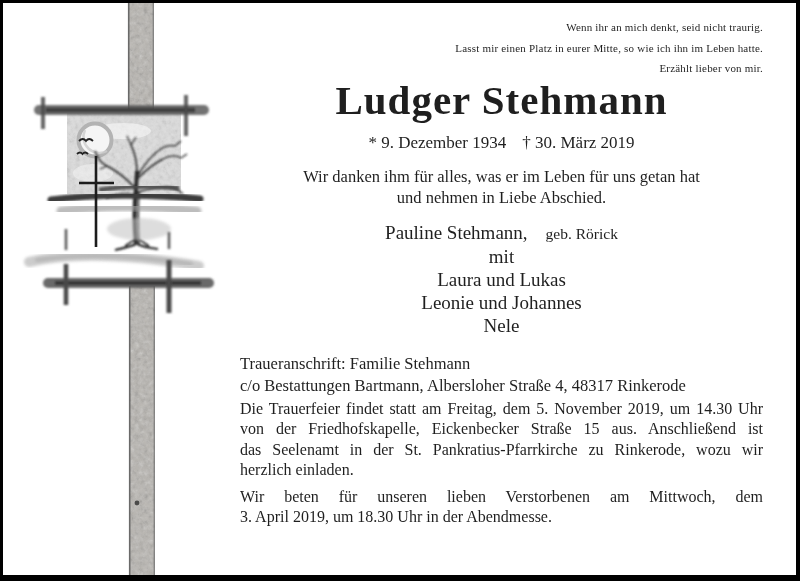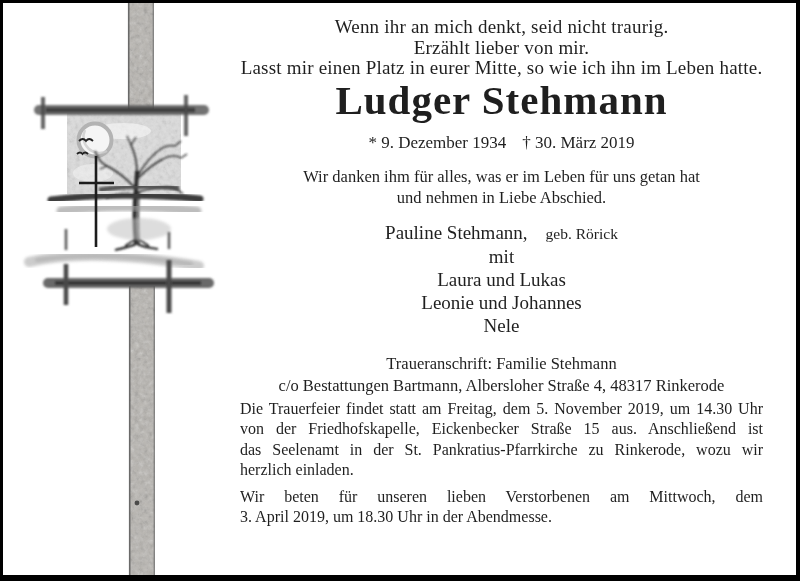--- a/index.html
+++ b/index.html
@@ -10,28 +10,28 @@
     background:#ffffff;
     border-style:solid;border-color:#000000;
     border-width:3px 4px 6px 3px;
     font-family:"Liberation Serif", serif;
     color:#1f1f1f;
     overflow:hidden;
   }
   .art{position:absolute;left:0;top:0;}
   .tblock{position:absolute;left:237px;width:523px;}
   .center{text-align:center;}
-  .quote{top:14px;font-size:19px;line-height:20.5px;letter-spacing:0.2px;}
+  .quote{top:14px;font-size:11px;line-height:20.5px;letter-spacing:0.2px;text-align:right;}
   .title{top:74px;font-size:41px;line-height:46px;font-weight:700;letter-spacing:1px;}
   .dates{top:130px;font-size:17px;}
   .dates .death{margin-left:16px;}
   .thanks{top:163px;font-size:16.5px;line-height:21px;}
   .mourners{top:218px;font-size:19px;line-height:23px;}
   .mourners .geb{font-size:15.5px;margin-left:18px;}
-  .address{top:350px;font-size:16.5px;line-height:21.5px;text-align:center;}
+  .address{top:350px;font-size:16.5px;line-height:21.5px;text-align:left;}
   .para{font-size:16px;line-height:20.4px;}
   .p-funeral{top:396px;}
   .p-prayer{top:484px;}
   .p-burial{top:530px;}
   .jline{text-align:justify;text-align-last:justify;}
   .lline{text-align:left;}
 </style>
 </head>
 <body>
 
@@ -139,22 +139,22 @@
       <path d="M52,280 H198" stroke="#333333" stroke-width="4" opacity="0.9"></path>
       <path d="M63,261 V302" stroke="#4a4a4a" stroke-width="4.5"></path>
       <path d="M166,257 V310" stroke="#4a4a4a" stroke-width="5"></path>
       <path d="M63,226 V247" stroke="#555555" stroke-width="2.5"></path>
       <path d="M166,229 V246" stroke="#555555" stroke-width="2.5"></path>
     </g>
   </svg>
 
   <div class="tblock center quote">
     <div>Wenn ihr an mich denkt, seid nicht traurig.</div>
+    <div>Lasst mir einen Platz in eurer Mitte, so wie ich ihn im Leben hatte.</div>
     <div>Erzählt lieber von mir.</div>
-    <div>Lasst mir einen Platz in eurer Mitte, so wie ich ihn im Leben hatte.</div>
   </div>
 
   <div class="tblock center title">Ludger Stehmann</div>
 
   <div class="tblock center dates">
     <span class="birth">* 9. Dezember 1934</span><span class="death">† 30. März 2019</span>
   </div>
 
   <div class="tblock center thanks">
     <div>Wir danken ihm für alles, was er im Leben für uns getan hat</div>

